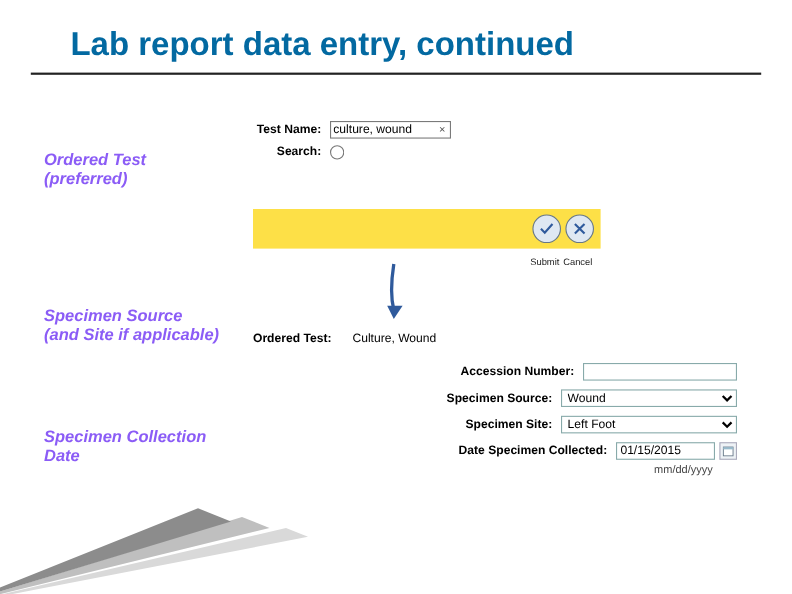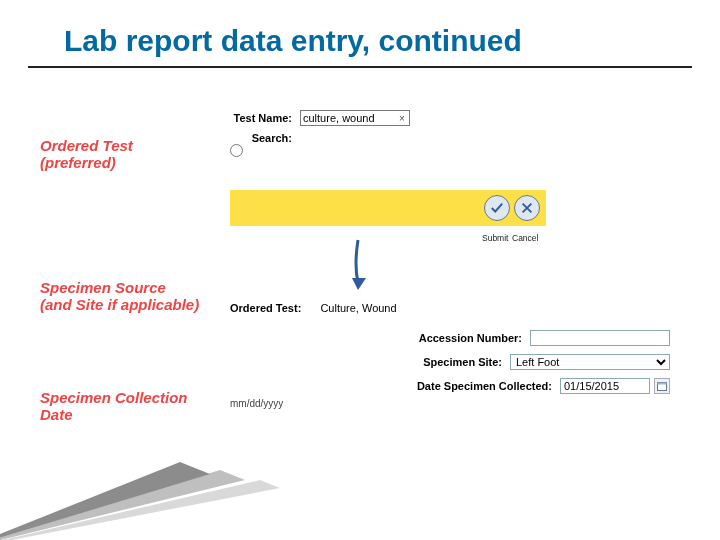--- a/index.html
+++ b/index.html
@@ -18,21 +18,21 @@
     padding: 24px 36px 8px;
     border-bottom: 2px solid #222;
     margin: 0 28px 0 28px;
   }
   .lbl {
     position: absolute;
     font-family: "Trebuchet MS", sans-serif;
     font-style: italic;
     font-weight: bold;
     font-size: 15px;
-    color: #ef4444;
+    color: #8b5cf6;
     line-height: 1.1;
   }
   
   .topform {
     position: absolute;
     left: 230px; top: 110px;
     width: 440px;
     font-size: 11px;
     color: #000;
   }
@@ -86,21 +86,21 @@
     background:#fff;
   }
   .lowerform select {
     border:1px solid #8aa; font-size:11px; padding:0 1px; width:160px; background:#fff;
   }
   .date-wrap { display:flex; align-items:center; gap:4px;}
   .cal-icon {
     width:16px; height:16px; border:1px solid #aab; background:#eef2f6;
     display:inline-flex; align-items:center; justify-content:center;
   }
-  .date-hint { font-size:10px; color:#444; margin-top:-4px;}
+  .date-hint { font-size:10px; color:#444; text-align:right; margin-right:22px; margin-top:-4px;}
   .ordered-test-row {
     position:absolute; left:230px; top:302px; font-size:11px; font-weight:bold;
   }
   .ordered-test-val { font-weight:normal; margin-left:16px; }
   
   .swoosh {
     position:absolute; left:-40px; bottom:-10px; width:340px; height:140px;
     pointer-events:none;
   }
 </style>
@@ -112,21 +112,21 @@
 <div class="lbl" style="left:40px; top:138px; width:150px;">Ordered Test (preferred)</div>
 <div class="lbl" style="left:40px; top:280px; width:160px;">Specimen Source (and Site if applicable)</div>
 <div class="lbl" style="left:40px; top:390px; width:150px;">Specimen Collection Date</div>
 
 <div class="topform">
   <div class="row">
     <span class="flabel">Test Name:</span>
     <input type="text" value="culture, wound" style="">
     <span class="clear-x">×</span>
   </div>
-  <div class="row" style="align-items:flex-start;flex-direction:column;">
+  <div class="row" style="align-items:flex-start;">
     <span class="flabel">Search:</span>
     <div style="flex:1;">
       <div class="radio-row" style="margin-left:0;">
         <input type="radio" name="sl" style="">
       </div>
     </div>
   </div>
 </div>
 
 <div class="buttonbar">
@@ -157,20 +157,26 @@
   <span>Ordered Test:</span>
   <span class="ordered-test-val">Culture, Wound</span>
 </div>
 
 <div class="lowerform" style="top:330px;">
   <div class="row">
     <span class="flab">Accession Number:</span>
     <input type="text" value="" style="">
   </div>
   <div class="row">
+    <span class="flab">Specimen Source:</span>
+    <select>
+      <option>Wound</option>
+    </select>
+  </div>
+  <div class="row">
     <span class="flab">Specimen Site:</span>
     <select>
       <option>Left Foot</option>
     </select>
   </div>
   <div class="row">
     <span class="flab">Date Specimen Collected:</span>
     <div class="date-wrap">
       <input type="text" style="width: 90px;" value="01/15/2015">
       <span class="cal-icon">

